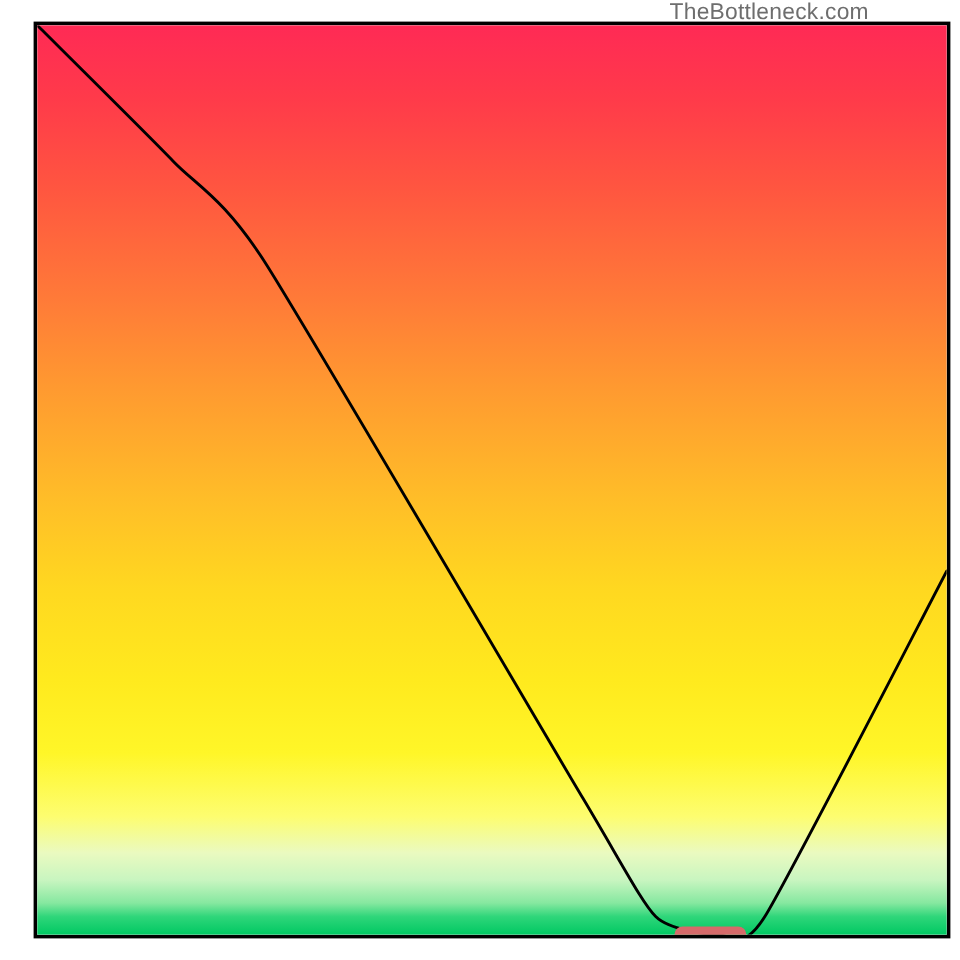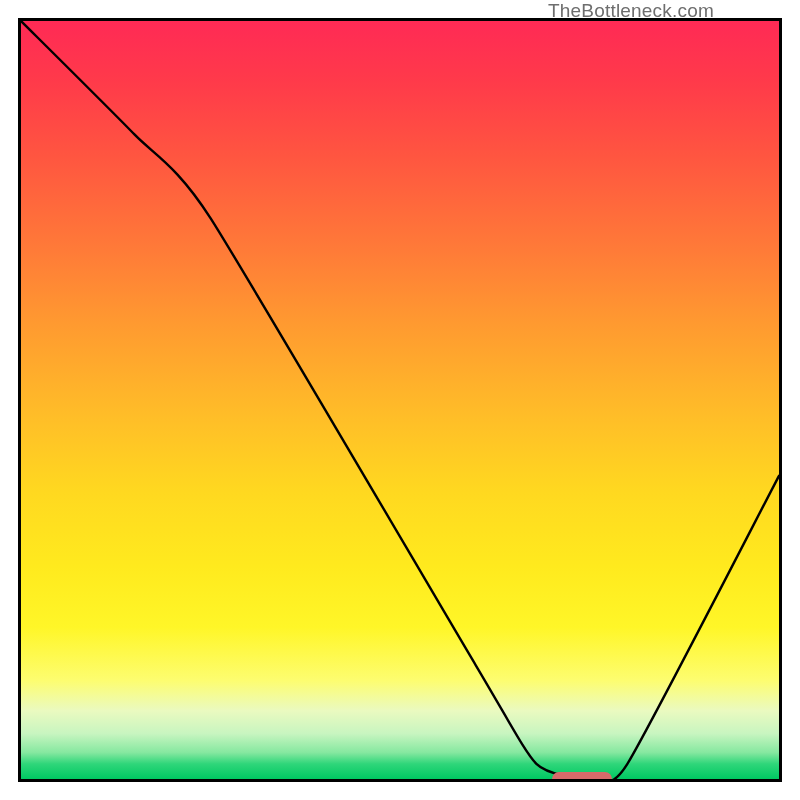--- a/index.html
+++ b/index.html
@@ -7,20 +7,21 @@
     padding: 0;
     width: 800px;
     height: 800px;
     overflow: hidden;
   }
   .chart-container {
     position: relative;
     width: 736px;
     height: 800px;
     background: #ffffff;
+    margin-left: 10px;
   }
   .plot-area {
     position: absolute;
     left: 18px;
     top: 18px;
     width: 764px;
     height: 764px;
     border: 3px solid #000;
     box-sizing: border-box;
     overflow: hidden;

